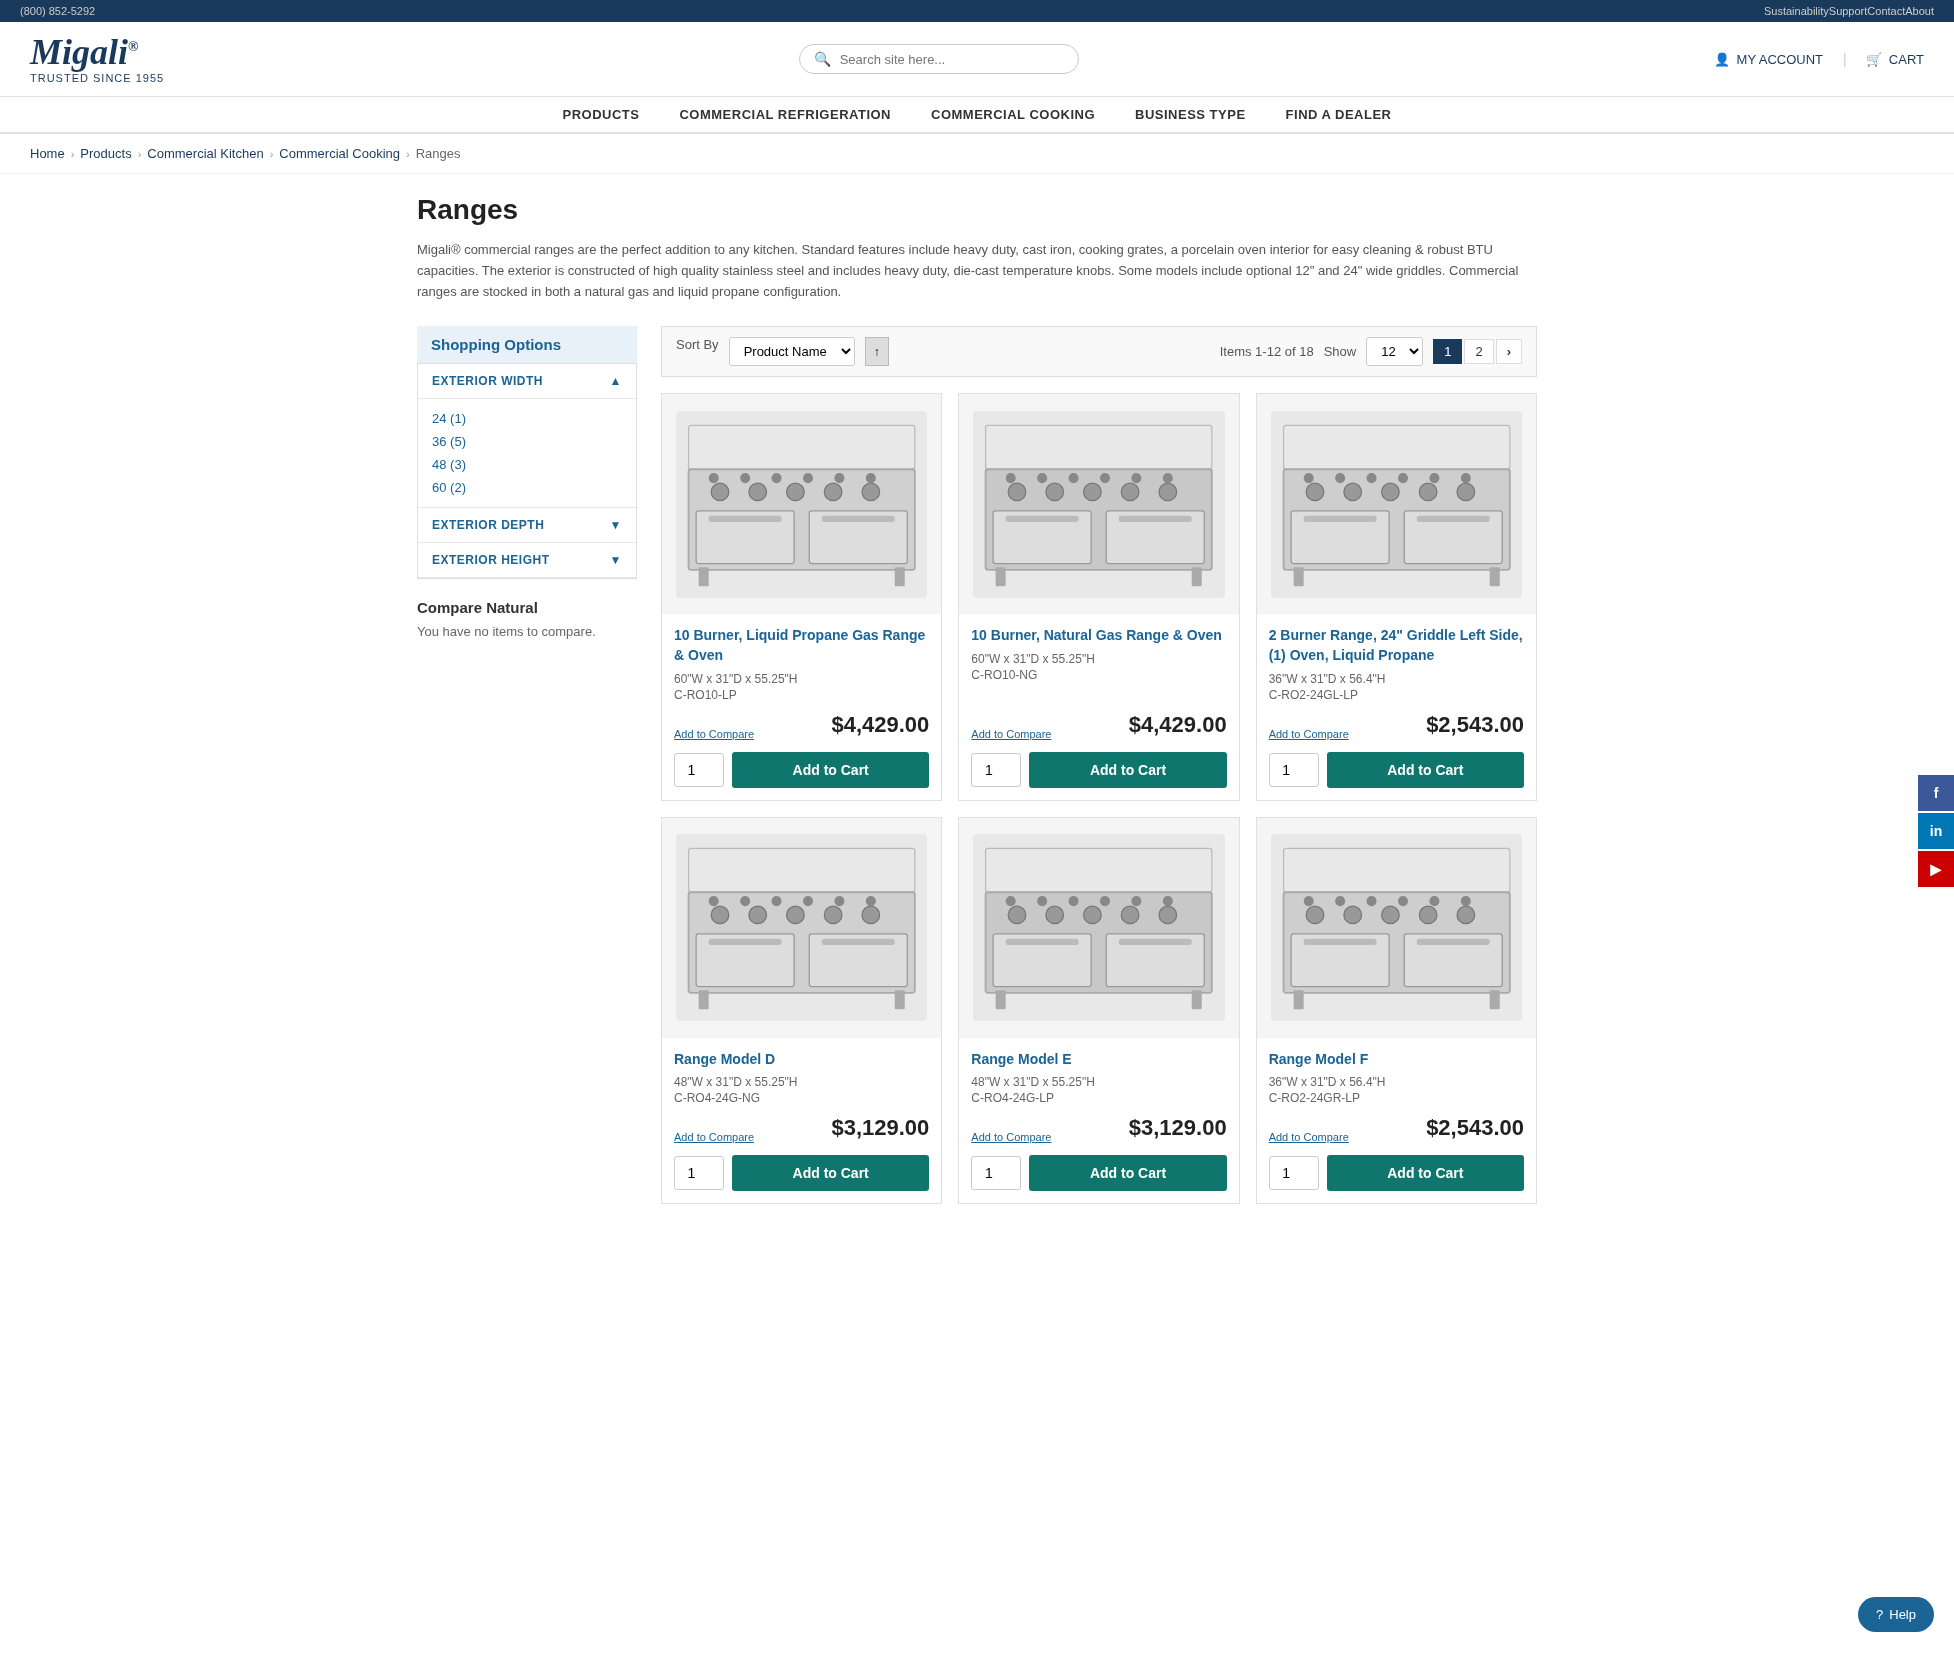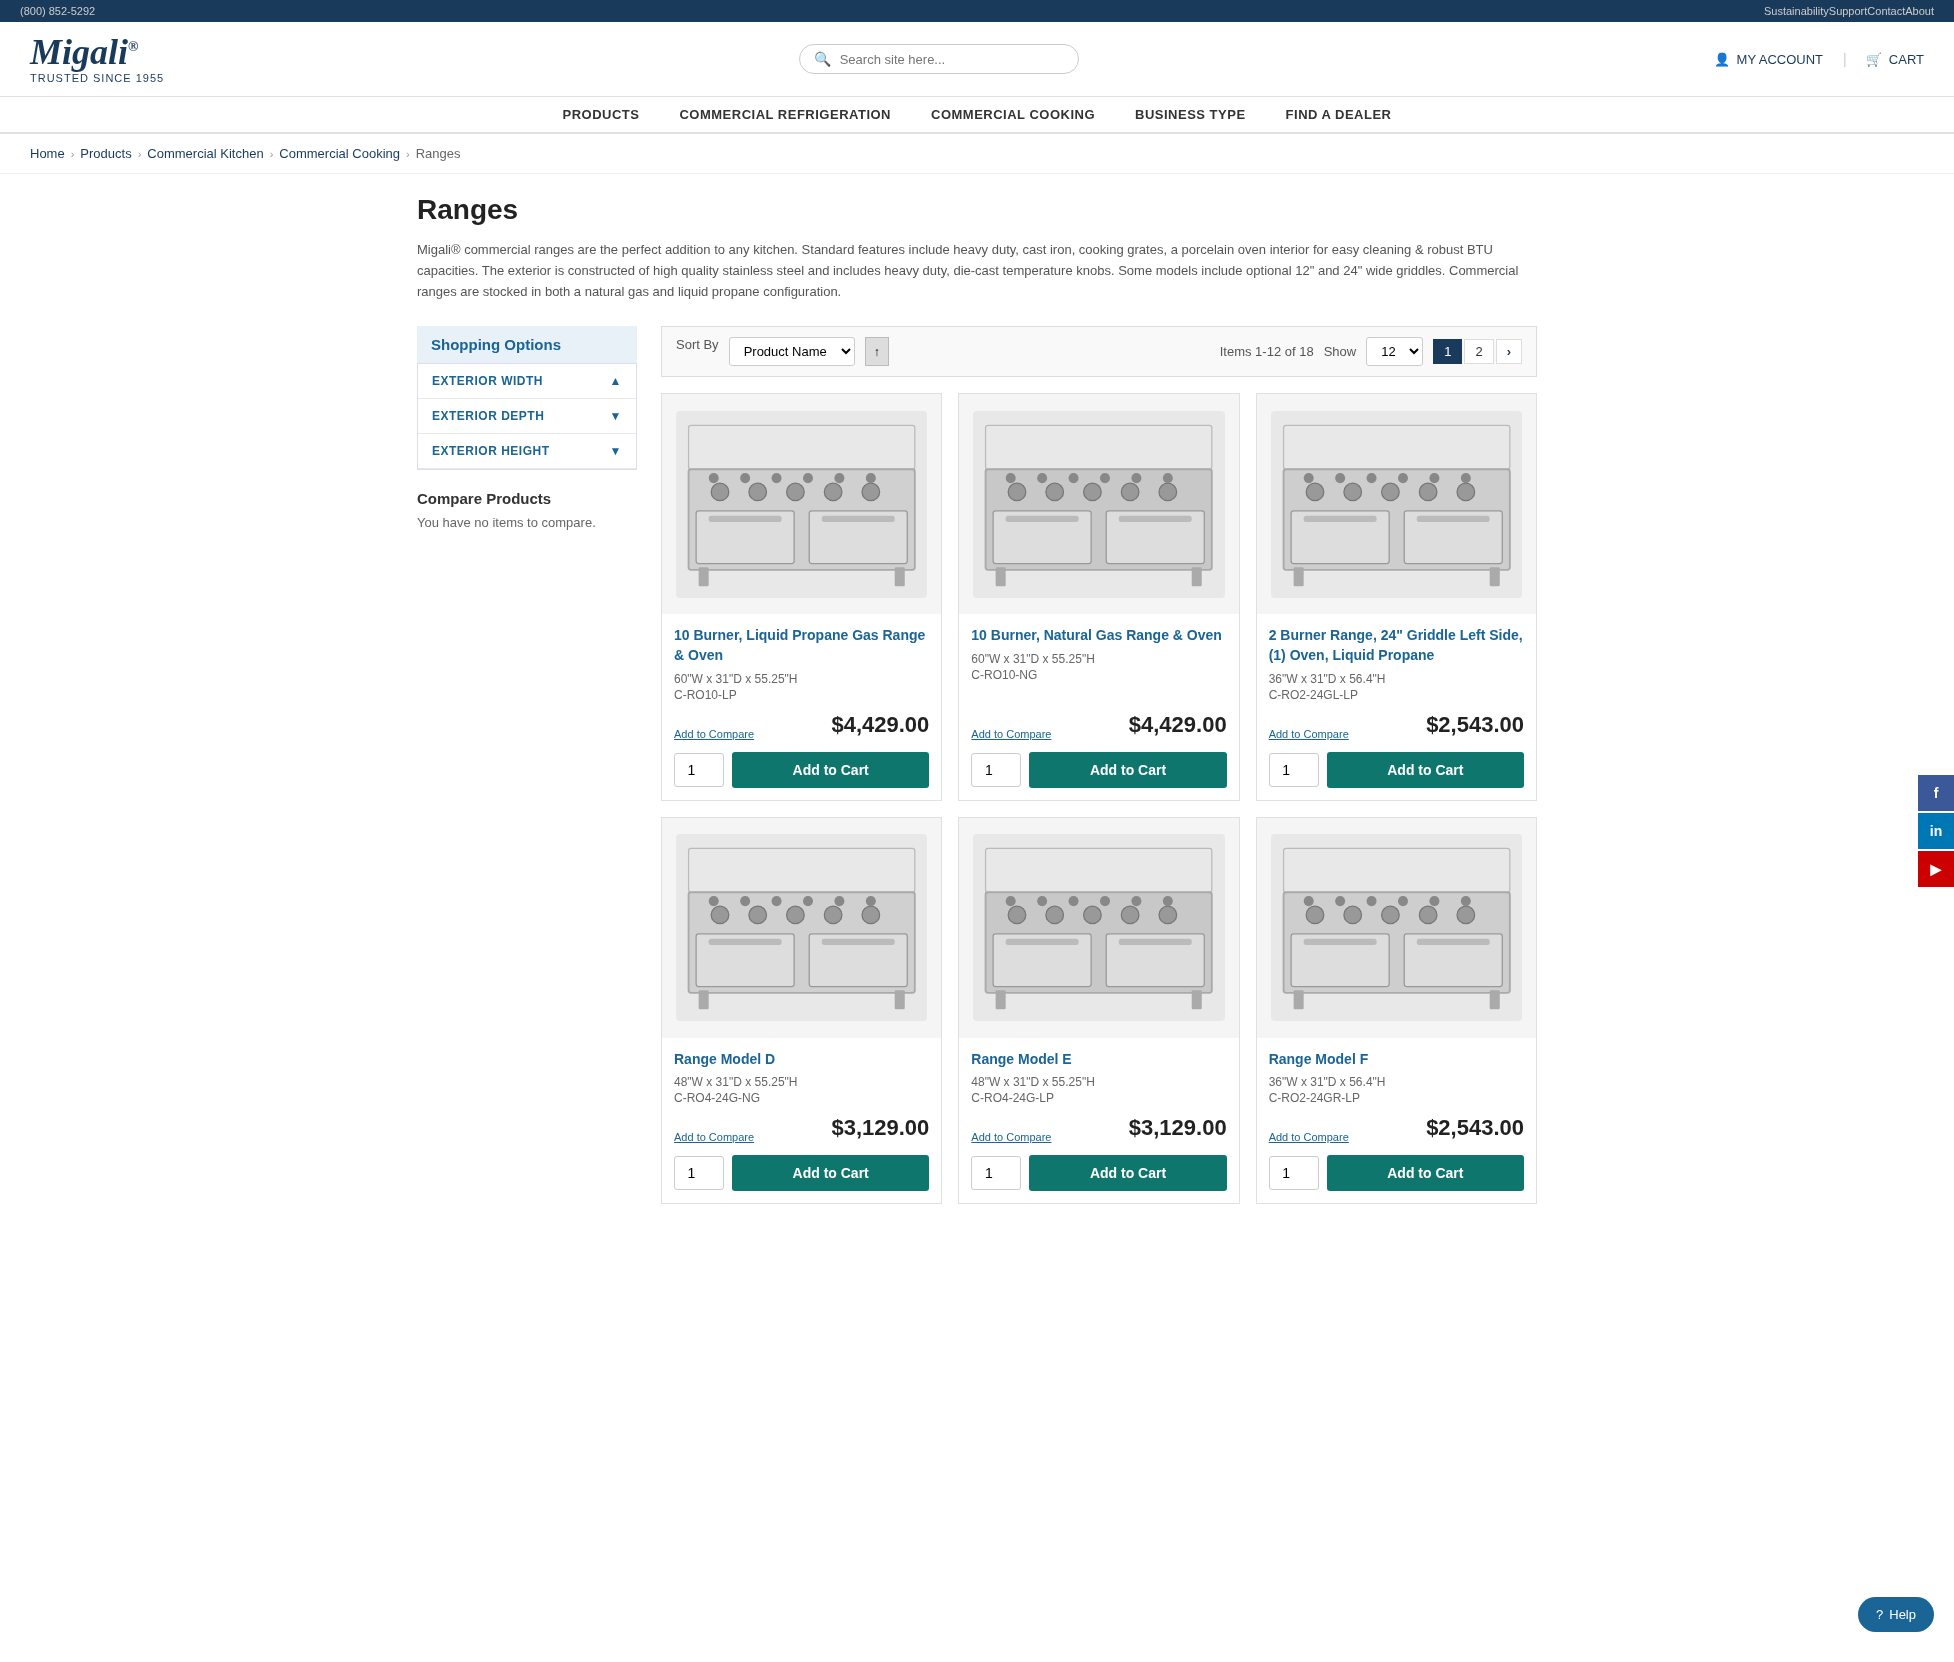--- a/index.html
+++ b/index.html
@@ -413,34 +413,40 @@
   <div class="content-layout">
 
     <div class="sidebar">
       <div class="shopping-options-title">Shopping Options</div>
       <div class="filter-section">
 
         <div class="filter-header">
           <span>EXTERIOR WIDTH</span>
           <span class="filter-toggle">▲</span>
         </div>
+        <div class="filter-options">
+          <div class="filter-option">24 (1)</div>
+          <div class="filter-option">36 (5)</div>
+          <div class="filter-option">48 (3)</div>
+          <div class="filter-option">60 (2)</div>
+        </div>
 
         <div class="filter-header">
           <span>EXTERIOR DEPTH</span>
           <span class="filter-toggle">▼</span>
         </div>
 
         <div class="filter-header">
           <span>EXTERIOR HEIGHT</span>
           <span class="filter-toggle">▼</span>
         </div>
       </div>
 
       <div class="compare-section">
-        <div class="compare-title">Compare Products</div>
+        <div class="compare-title">Compare Natural</div>
         <div class="compare-text">You have no items to compare.</div>
       </div>
     </div>
 
     <div class="products-area">
 
       <div class="sort-bar">
         <div class="sort-left">
           <span class="sort-label">Sort By</span>
           <select class="sort-select">

